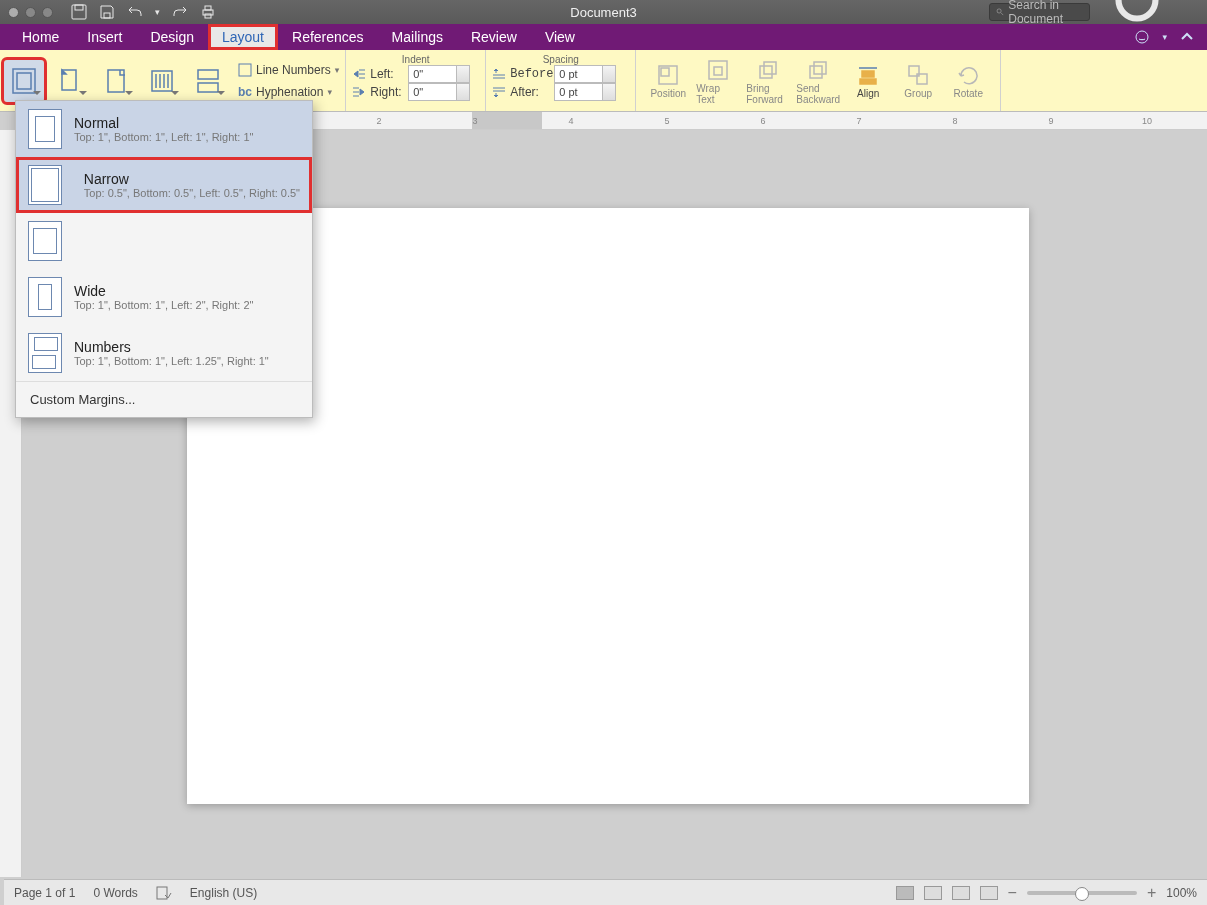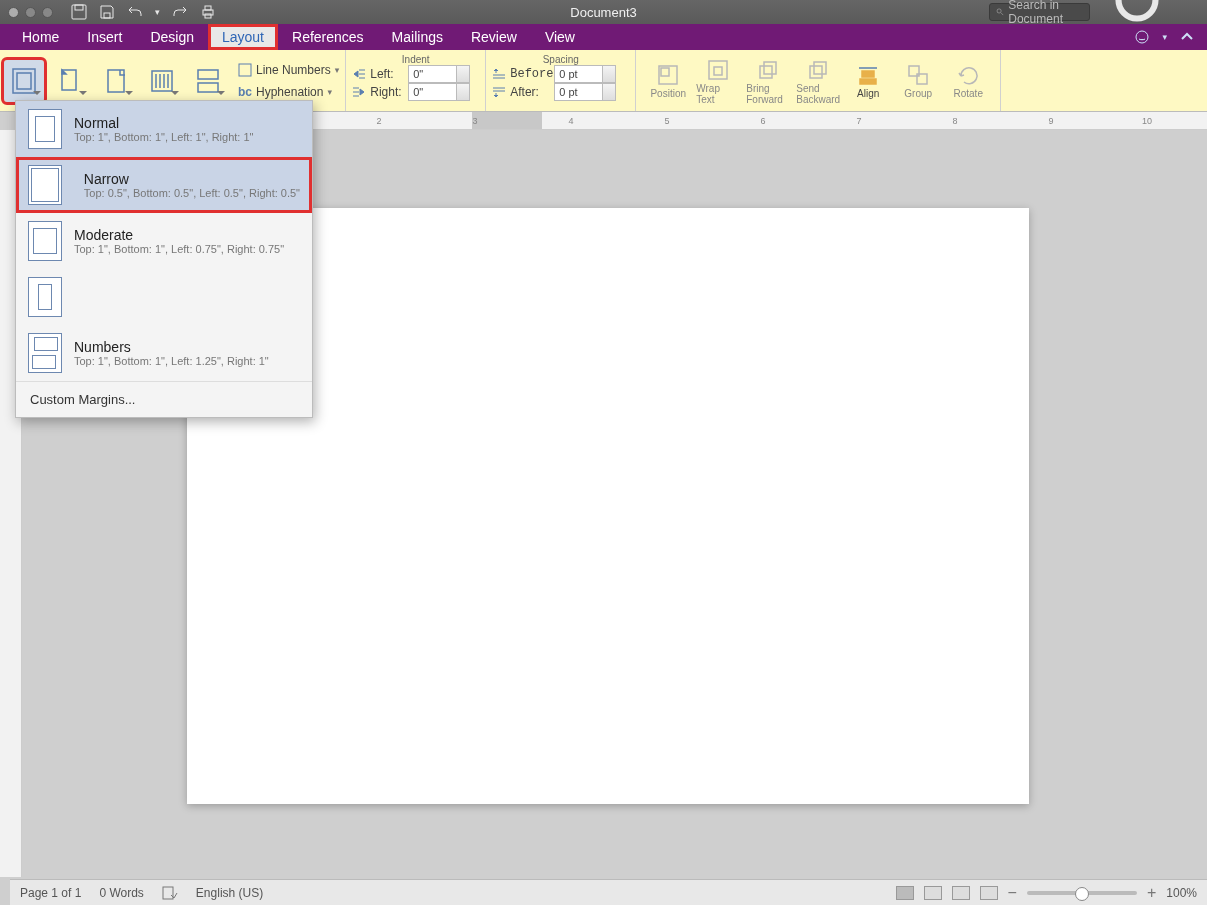--- a/index.html
+++ b/index.html
@@ -66,21 +66,21 @@
 .mm-icon.wide:before{left:9px;right:9px;top:6px;bottom:6px;}
 .mm-icon.mirrored{border:1px solid #6d88b0;}
 .mm-icon.mirrored:before{left:5px;right:3px;top:3px;bottom:21px;}
 .mm-icon.mirrored:after{content:"";position:absolute;border:1px solid #6d88b0;left:3px;right:5px;top:21px;bottom:3px;}
 .mm-text{display:flex;flex-direction:column;}
 .mm-title{font-size:14px;color:#222;}
 .mm-desc{font-size:11px;color:#777;}
 .mm-custom{padding:10px 14px;border-top:1px solid #ddd;font-size:13px;}
 
 
-.status{position:absolute;left:10px;right:0;bottom:0;height:26px;background:#e8e8e8;border-top:1px solid #bbb;display:flex;align-items:center;padding:0 10px;font-size:12px;color:#555;gap:18px;}
+.status{position:absolute;left:4px;right:0;bottom:0;height:26px;background:#e8e8e8;border-top:1px solid #bbb;display:flex;align-items:center;padding:0 10px;font-size:12px;color:#555;gap:18px;}
 .status .right{margin-left:auto;display:flex;align-items:center;gap:10px;}
 .zslider{width:110px;height:4px;background:#bbb;border-radius:2px;position:relative;}
 .zslider:before{content:"";position:absolute;left:50%;top:-4px;width:12px;height:12px;background:#fff;border:1px solid #888;border-radius:50%;transform:translateX(-50%);}
 .sicon{width:18px;height:14px;border:1px solid #999;background:#ddd;}
 </style>
 </head>
 <body>
 
 <div class="titlebar">
   <div class="traffic">
@@ -333,27 +333,27 @@
   </div>
   <div class="mm-item hover highlight-red">
     <div class="mm-icon narrow"></div>
     <div class="mm-text">
       <div class="mm-title">Narrow</div>
       <div class="mm-desc">Top: 0.5", Bottom: 0.5", Left: 0.5", Right: 0.5"</div>
     </div>
   </div>
   <div class="mm-item">
     <div class="mm-icon moderate"></div>
-    <div class="mm-text">
-      <div class="mm-title">Moderate</div>
-      <div class="mm-desc">Top: 1", Bottom: 1", Left: 0.75", Right: 0.75"</div>
-    </div>
   </div>
   <div class="mm-item">
     <div class="mm-icon wide"></div>
+    <div class="mm-text">
+      <div class="mm-title">Wide</div>
+      <div class="mm-desc">Top: 1", Bottom: 1", Left: 2", Right: 2"</div>
+    </div>
   </div>
   <div class="mm-item">
     <div class="mm-icon mirrored"></div>
     <div class="mm-text">
       <div class="mm-title">Numbers</div>
       <div class="mm-desc">Top: 1", Bottom: 1", Left: 1.25", Right: 1"</div>
     </div>
   </div>
   <div class="mm-custom">Custom Margins...</div>
 </div>

